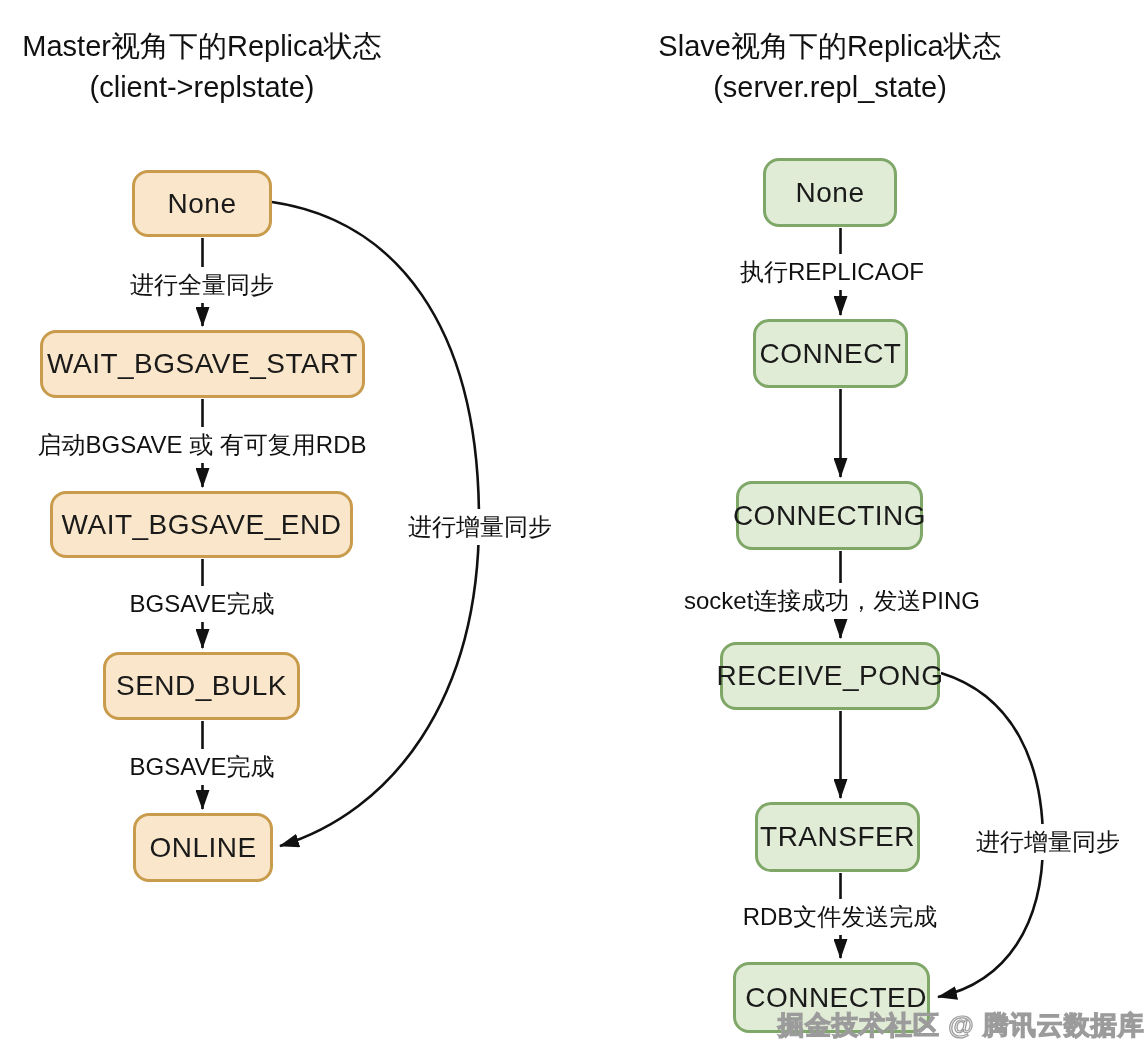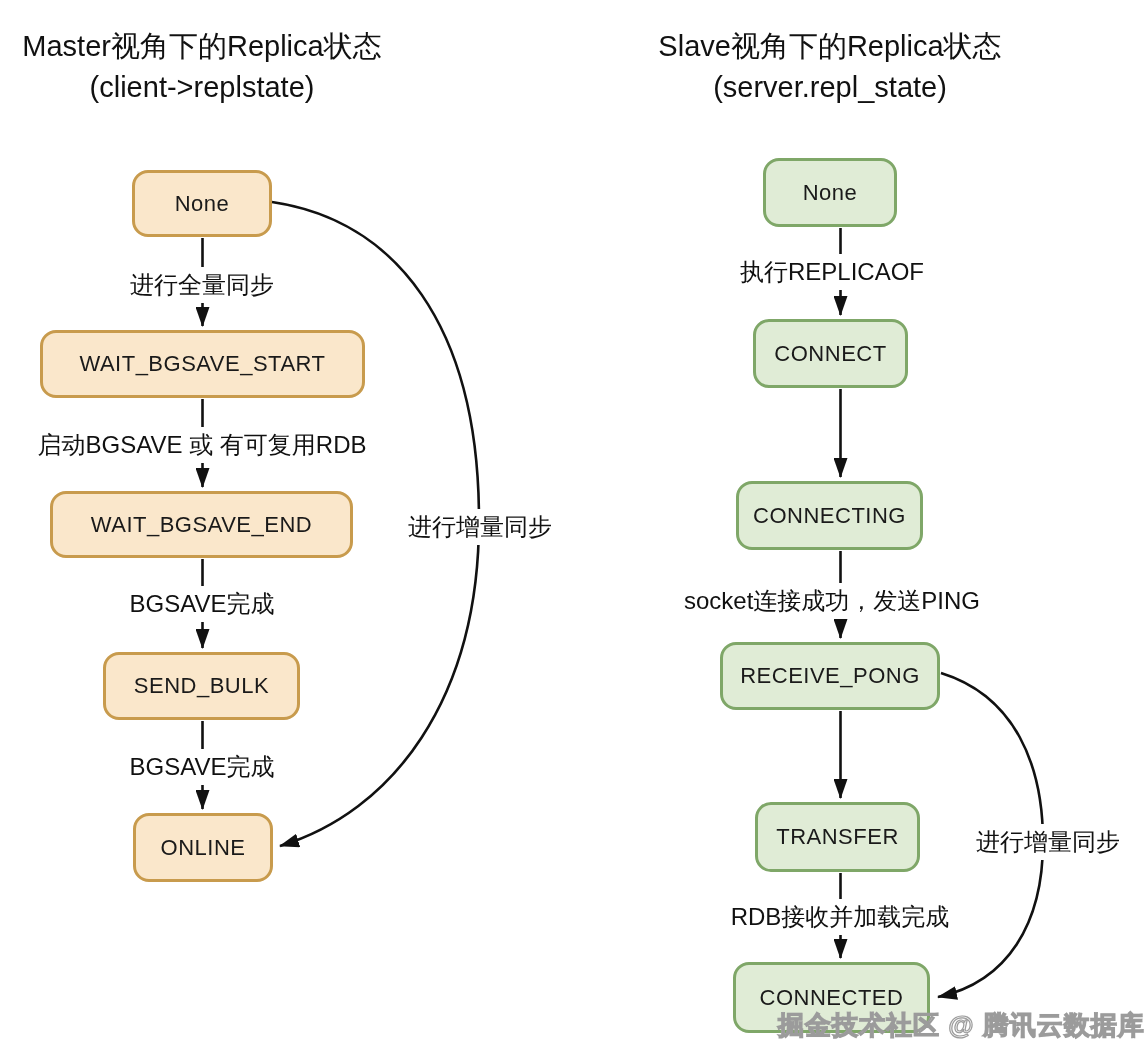--- a/index.html
+++ b/index.html
@@ -9,21 +9,21 @@
   }
   #arrows{position:absolute;left:0;top:0;z-index:1;}
   .col-title{
     position:absolute;z-index:2;transform:translateX(-50%);
     text-align:center;font-size:29px;line-height:41px;color:#111;white-space:nowrap;
   }
   .state-box{
     position:absolute;z-index:3;box-sizing:border-box;
     border:3px solid;border-radius:16px;
     display:flex;align-items:center;justify-content:center;
-    font-size:22px;letter-spacing:0.5px;white-space:nowrap;
+    font-size:28px;letter-spacing:0.5px;white-space:nowrap;
   }
   .state-box.orange{background:#fae7cb;border-color:#c89b4d;}
   .state-box.green{background:#e0ecd6;border-color:#7fa768;}
   .edge-label{
     position:absolute;z-index:4;transform:translate(-50%,-50%);
     background:#ffffff;padding:2px 6px;font-size:24px;white-space:nowrap;color:#111;
   }
   .watermark{
     position:absolute;z-index:6;white-space:nowrap;
     font-size:26px;font-weight:700;letter-spacing:1px;
@@ -99,24 +99,24 @@
   </div>
   <div class="state-box green" style="left:736px;top:481px;width:187px;height:69px;">
     <span>CONNECTING</span>
   </div>
   <div class="state-box green" style="left:720px;top:642px;width:220px;height:68px;">
     <span>RECEIVE_PONG</span>
   </div>
   <div class="state-box green" style="left:755px;top:802px;width:165px;height:70px;">
     <span>TRANSFER</span>
   </div>
-  <div class="state-box green" style="left:733px;top:962px;width:197px;height:71px;">
+  <div class="state-box green" style="left:733px;top:962px;width:197px;height:71px;justify-content:flex-end;">
     <span>CONNECTED</span>
   </div>
 
   <div class="edge-label" style="left:832px;top:272px;">执行REPLICAOF</div>
   <div class="edge-label" style="left:832px;top:594px;margin-top:7px;">socket连接成功，发送PING</div>
-  <div class="edge-label" style="left:840px;top:917px;">RDB接收并加载完成</div>
+  <div class="edge-label" style="left:840px;top:917px;">RDB文件发送完成</div>
   <div class="edge-label" style="left:1048px;top:842px;">进行增量同步</div>
 
   <div class="watermark" style="left:778px;top:1008px;">掘金技术社区 @ 腾讯云数据库</div>
 
 </div>
 
 </body></html>

